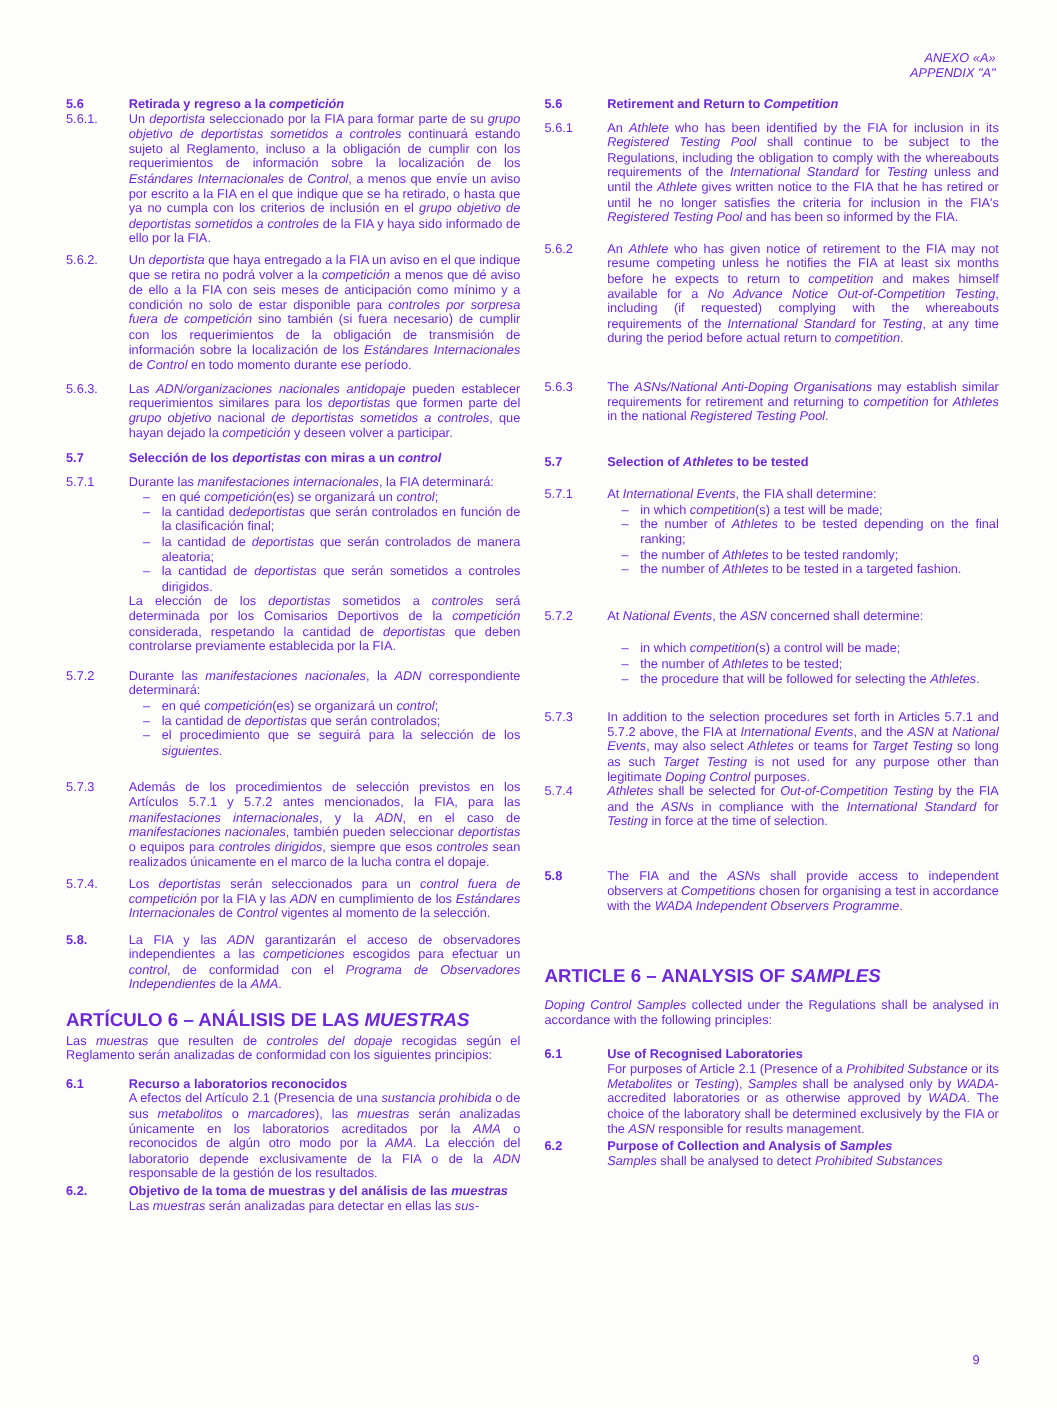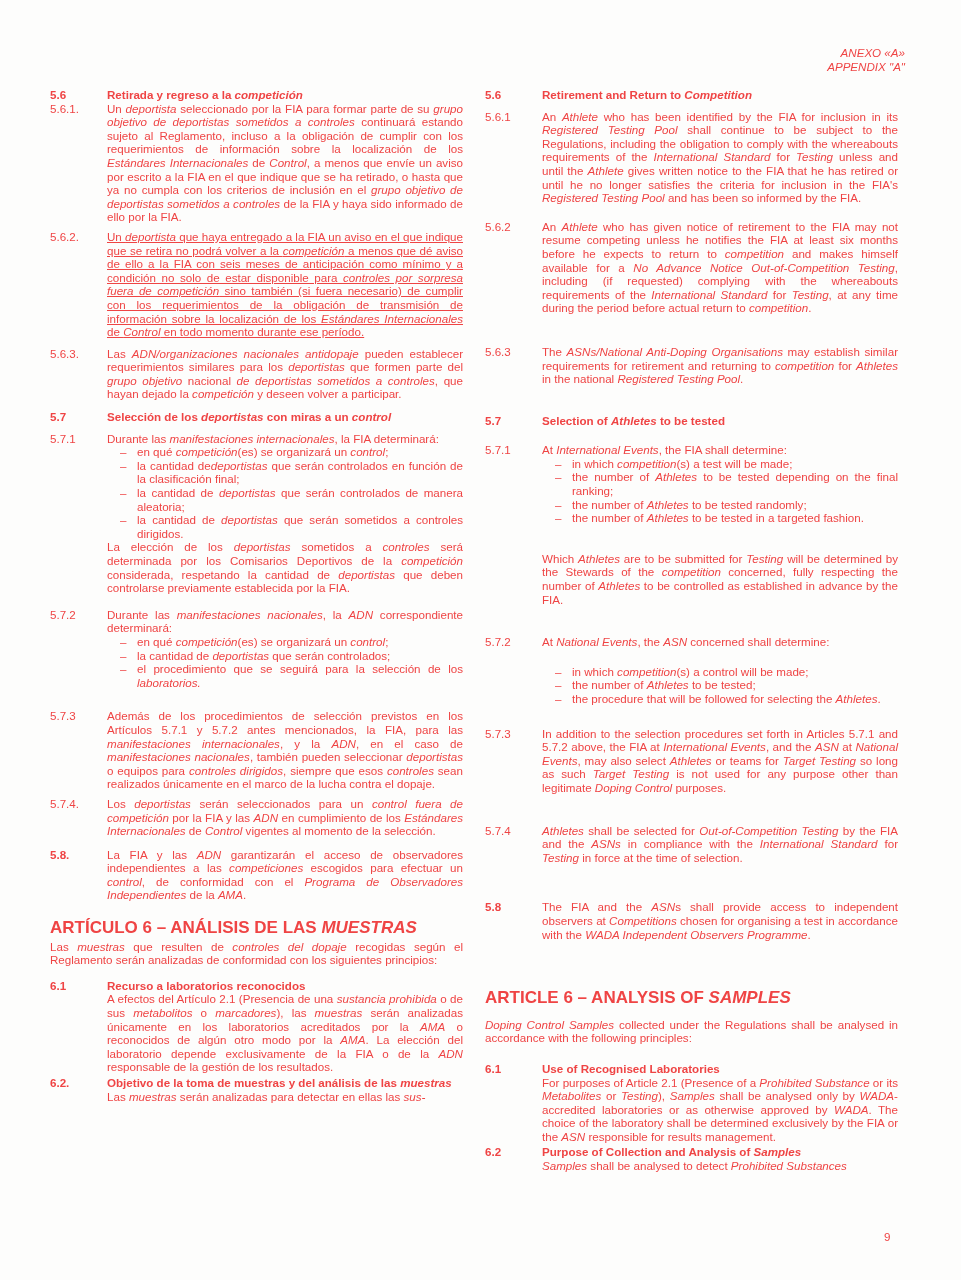--- a/index.html
+++ b/index.html
@@ -8,36 +8,36 @@
     background: #fdfdfc;
     width: 961px;
     height: 1280px;
     overflow: hidden;
   }
   .page {
     position: relative;
     width: 961px;
     height: 1280px;
     font-family: "Liberation Sans", sans-serif;
-    color: #ef4444;
+    color: #6d28d9;
     background: #fdfdfc;
   }
   .page-header {
     position: absolute;
     top: 46px;
     right: 56px;
     text-align: right;
     font-style: italic;
     font-size: 11.6px;
     line-height: 13.8px;
   }
   .columns {
     position: absolute;
     top: 88px;
-    left: 50px;
+    left: 60px;
     width: 848px;
     display: flex;
     gap: 22px;
   }
   .col {
     width: 413px;
     font-size: 11.6px;
     line-height: 13.6px;
     text-align: justify;
   }
@@ -86,21 +86,21 @@
   <div class="columns">
     <div class="col" id="col-left">
         <div class="section">
           <span class="num bold">5.6</span>
           <div class="heading">Retirada y regreso a la <i>competición</i></div>
         </div>
         <div class="section" style="margin-top: 0;">
           <span class="num">5.6.1.</span>
           <div class="par">Un <i>deportista</i> seleccionado por la FIA para formar parte de su <i>grupo objetivo de deportistas sometidos a controles</i> continuará estando sujeto al Reglamento, incluso a la obligación de cumplir con los requerimientos de información sobre la localización de los <i>Estándares Internacionales</i> de <i>Control</i>, a menos que envíe un aviso por escrito a la FIA en el que indique que se ha retirado, o hasta que ya no cumpla con los criterios de inclusión en el <i>grupo objetivo de deportistas sometidos a controles</i> de la FIA y haya sido informado de ello por la FIA.</div>
         </div>
-        <div class="section" style="margin-top: 6px; text-decoration: underline;">
+        <div class="section" style="margin-top: 6px;">
           <span class="num">5.6.2.</span>
           <div class="par">Un <i>deportista</i> que haya entregado a la FIA un aviso en el que indique que se retira no podrá volver a la <i>competición</i> a menos que dé aviso de ello a la FIA con seis meses de anticipación como mínimo y a condición no solo de estar disponible para <i>controles por sorpresa fuera de competición</i> sino también (si fuera necesario) de cumplir con los requerimientos de la obligación de transmisión de información sobre la localización de los <i>Estándares Internacionales</i> de <i>Control</i> en todo momento durante ese período.</div>
         </div>
         <div class="section" style="margin-top: 8px;">
           <span class="num">5.6.3.</span>
           <div class="par">Las <i>ADN/organizaciones nacionales antidopaje</i> pueden establecer requerimientos similares para los <i>deportistas</i> que formen parte del <i>grupo objetivo</i> nacional <i>de deportistas sometidos a controles</i>, que hayan dejado la <i>competición</i> y deseen volver a participar.</div>
         </div>
         <div class="section" style="margin-top: 9px;">
           <span class="num bold">5.7</span>
           <div class="heading">Selección de los <i>deportistas</i> con miras a un <i>control</i></div>
@@ -115,21 +115,21 @@
             <div class="li"><span class="dash">–</span><span>la cantidad de <i>deportistas</i> que serán sometidos a controles dirigidos.</span></div>
           </div>
           <div class="par">La elección de los <i>deportistas</i> sometidos a <i>controles</i> será determinada por los Comisarios Deportivos de la <i>competición</i> considerada, respetando la cantidad de <i>deportistas</i> que deben controlarse previamente establecida por la FIA.</div>
         </div>
         <div class="section" style="margin-top: 13px;">
           <span class="num">5.7.2</span>
           <div class="par">Durante las <i>manifestaciones nacionales</i>, la <i>ADN</i> correspondiente determinará:</div>
           <div class="list">
             <div class="li"><span class="dash">–</span><span>en qué <i>competición</i>(es) se organizará un <i>control</i>;</span></div>
             <div class="li"><span class="dash">–</span><span>la cantidad de <i>deportistas</i> que serán controlados;</span></div>
-            <div class="li"><span class="dash">–</span><span>el procedimiento que se seguirá para la selección de los <i>laboratorios.</i></span></div>
+            <div class="li"><span class="dash">–</span><span>el procedimiento que se seguirá para la selección de los <i>siguientes.</i></span></div>
           </div>
         </div>
         <div class="section" style="margin-top: 20px;">
           <span class="num">5.7.3</span>
           <div class="par">Además de los procedimientos de selección previstos en los Artículos 5.7.1 y 5.7.2 antes mencionados, la FIA, para las <i>manifestaciones internacionales</i>, y la <i>ADN</i>, en el caso de <i>manifestaciones nacionales</i>, también pueden seleccionar <i>deportistas</i> o equipos para <i>controles dirigidos</i>, siempre que esos <i>controles</i> sean realizados únicamente en el marco de la lucha contra el dopaje.</div>
         </div>
         <div class="section" style="margin-top: 6px;">
           <span class="num">5.7.4.</span>
           <div class="par">Los <i>deportistas</i> serán seleccionados para un <i>control fuera de competición</i> por la FIA y las <i>ADN</i> en cumplimiento de los <i>Estándares Internacionales</i> de <i>Control</i> vigentes al momento de la selección.</div>
         </div>
@@ -173,36 +173,35 @@
         </div>
         <div class="section" style="margin-top: 16px;">
           <span class="num">5.7.1</span>
           <div class="par">At <i>International Events</i>, the FIA shall determine:</div>
           <div class="list">
             <div class="li"><span class="dash">–</span><span>in which <i>competition</i>(s) a test will be made;</span></div>
             <div class="li"><span class="dash">–</span><span>the number of <i>Athletes</i> to be tested depending on the final ranking;</span></div>
             <div class="li"><span class="dash">–</span><span>the number of <i>Athletes</i> to be tested randomly;</span></div>
             <div class="li"><span class="dash">–</span><span>the number of <i>Athletes</i> to be tested in a targeted fashion.</span></div>
           </div>
-          <div class="par" style="margin-top: 27px;">Which <i>Athletes</i> are to be submitted for <i>Testing</i> will be determined by the Stewards of the <i>competition</i> concerned, fully respecting the number of <i>Athletes</i> to be controlled as established in advance by the FIA.</div>
         </div>
         <div class="section" style="margin-top: 29px;">
           <span class="num">5.7.2</span>
           <div class="par">At <i>National Events</i>, the <i>ASN</i> concerned shall determine:</div>
           <div class="list" style="margin-top: 16px;">
             <div class="li"><span class="dash">–</span><span>in which <i>competition</i>(s) a control will be made;</span></div>
             <div class="li"><span class="dash">–</span><span>the number of <i>Athletes</i> to be tested;</span></div>
             <div class="li"><span class="dash">–</span><span>the procedure that will be followed for selecting the <i>Athletes</i>.</span></div>
           </div>
         </div>
         <div class="section" style="margin-top: 21px;">
           <span class="num">5.7.3</span>
           <div class="par">In addition to the selection procedures set forth in Articles 5.7.1 and 5.7.2 above, the FIA at <i>International Events</i>, and the <i>ASN</i> at <i>National Events</i>, may also select <i>Athletes</i> or teams for <i>Target Testing</i> so long as such <i>Target Testing</i> is not used for any purpose other than legitimate <i>Doping Control</i> purposes.</div>
         </div>
-        <div class="section" style="margin-top: 29px;">
+        <div class="section" style="">
           <span class="num">5.7.4</span>
           <div class="par"><i>Athletes</i> shall be selected for <i>Out-of-Competition Testing</i> by the FIA and the <i>ASNs</i> in compliance with the <i>International Standard</i> for <i>Testing</i> in force at the time of selection.</div>
         </div>
         <div class="section" style="margin-top: 36px;">
           <span class="num bold">5.8</span>
           <div class="par">The FIA and the <i>ASN</i>s shall provide access to independent observers at <i>Competitions</i> chosen for organising a test in accordance with the <i>WADA Independent Observers Programme</i>.</div>
         </div>
         <div class="article-title" style="margin-top: 50px;">ARTICLE 6 – ANALYSIS OF <i>SAMPLES</i></div>
         <div class="free-par" style="margin-top: 13px;"><i>Doping Control Samples</i> collected under the Regulations shall be analysed in accordance with the following principles:</div>
         <div class="section" style="margin-top: 17px;">

